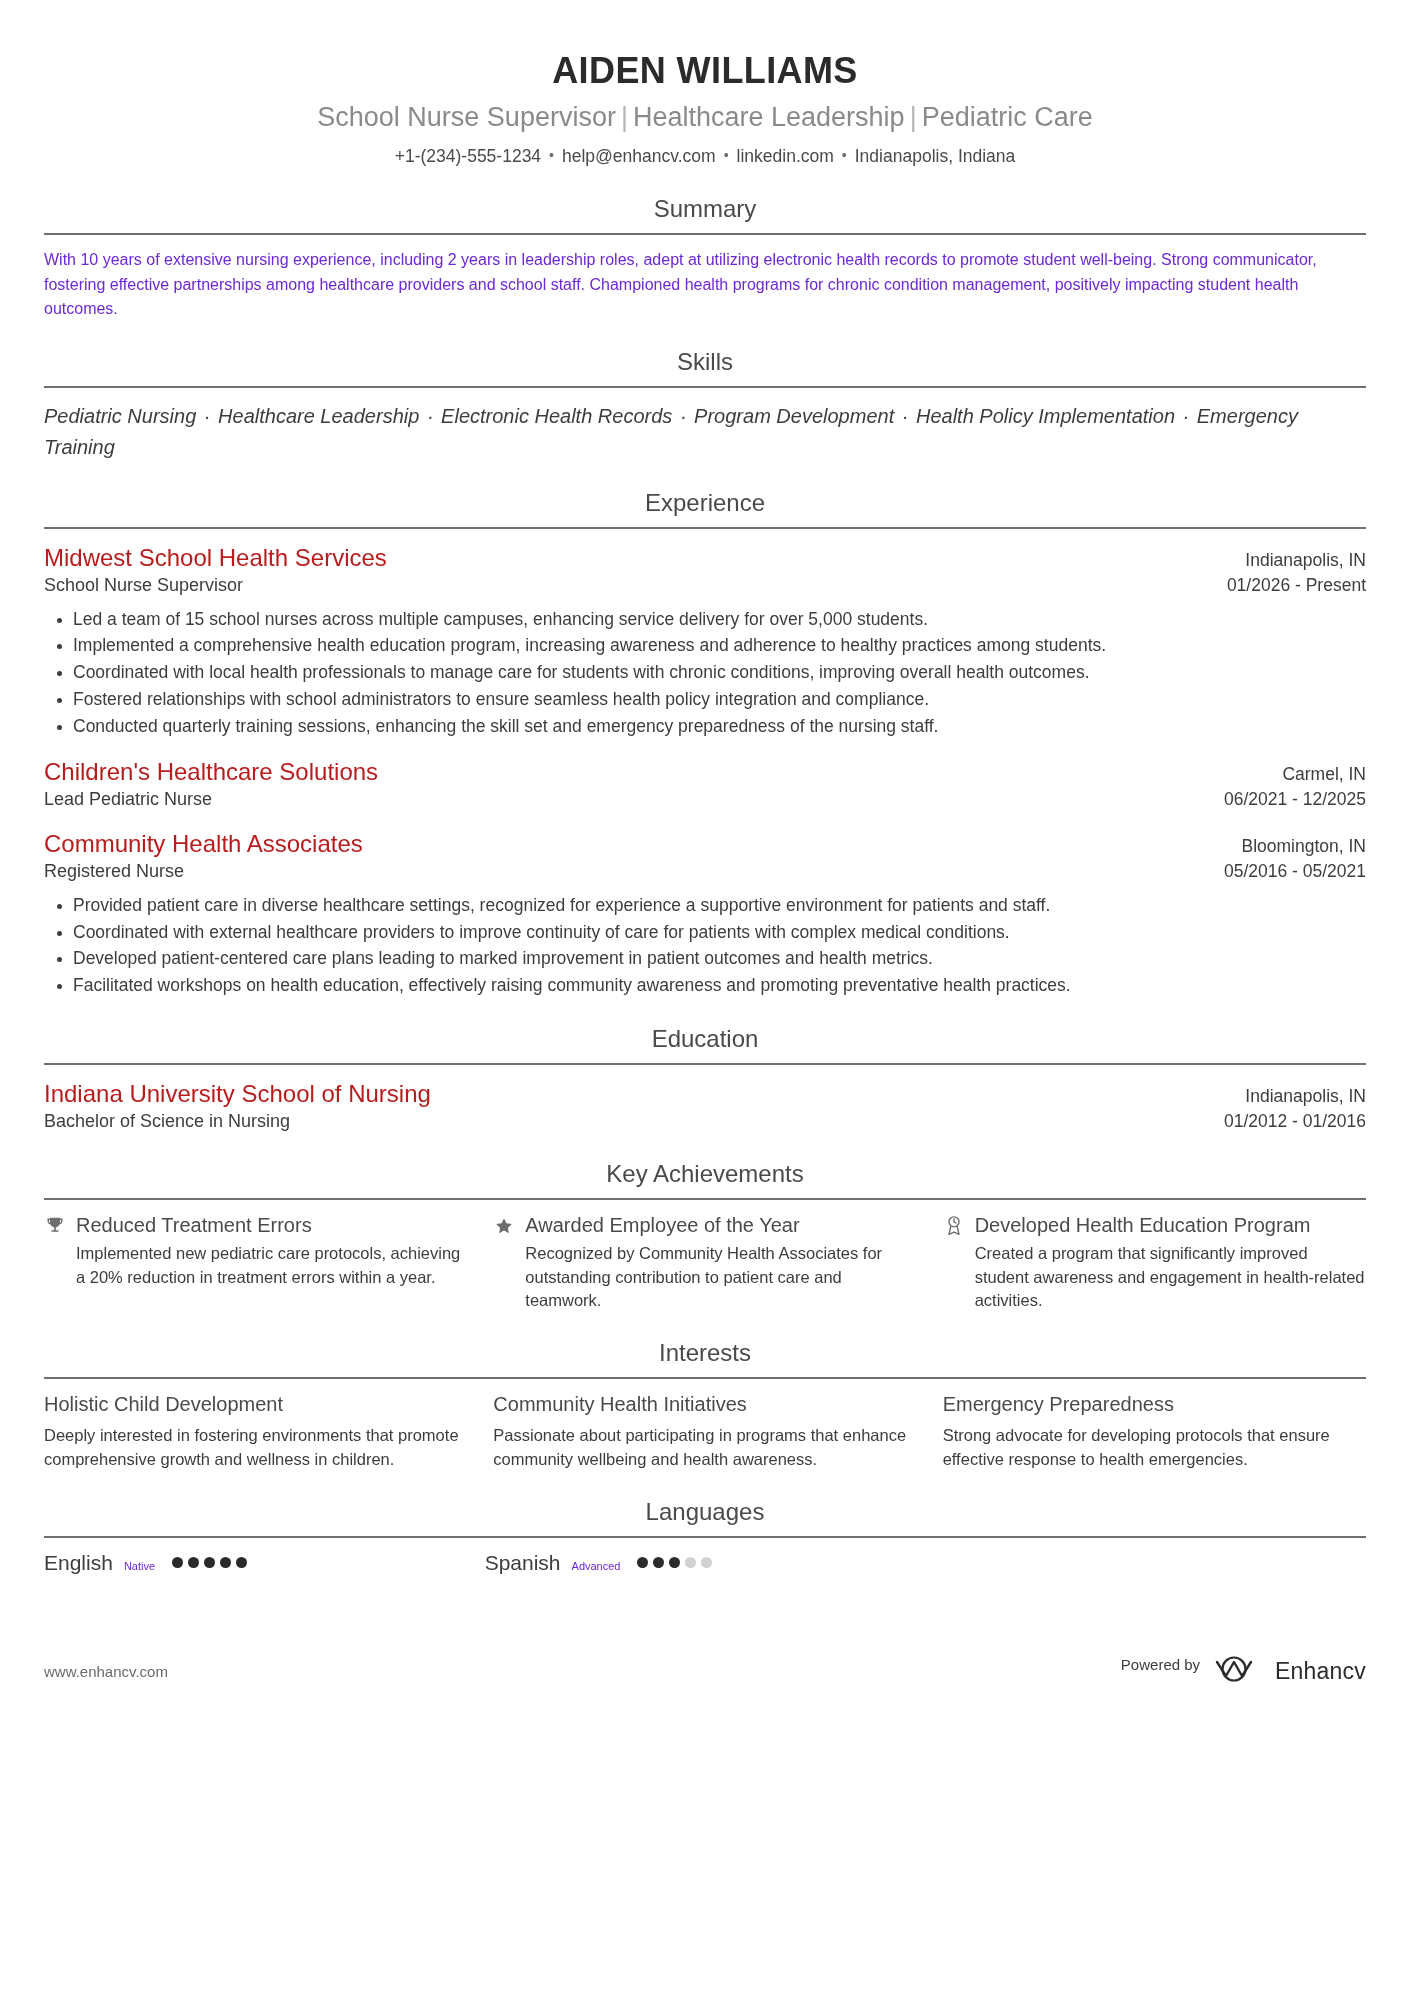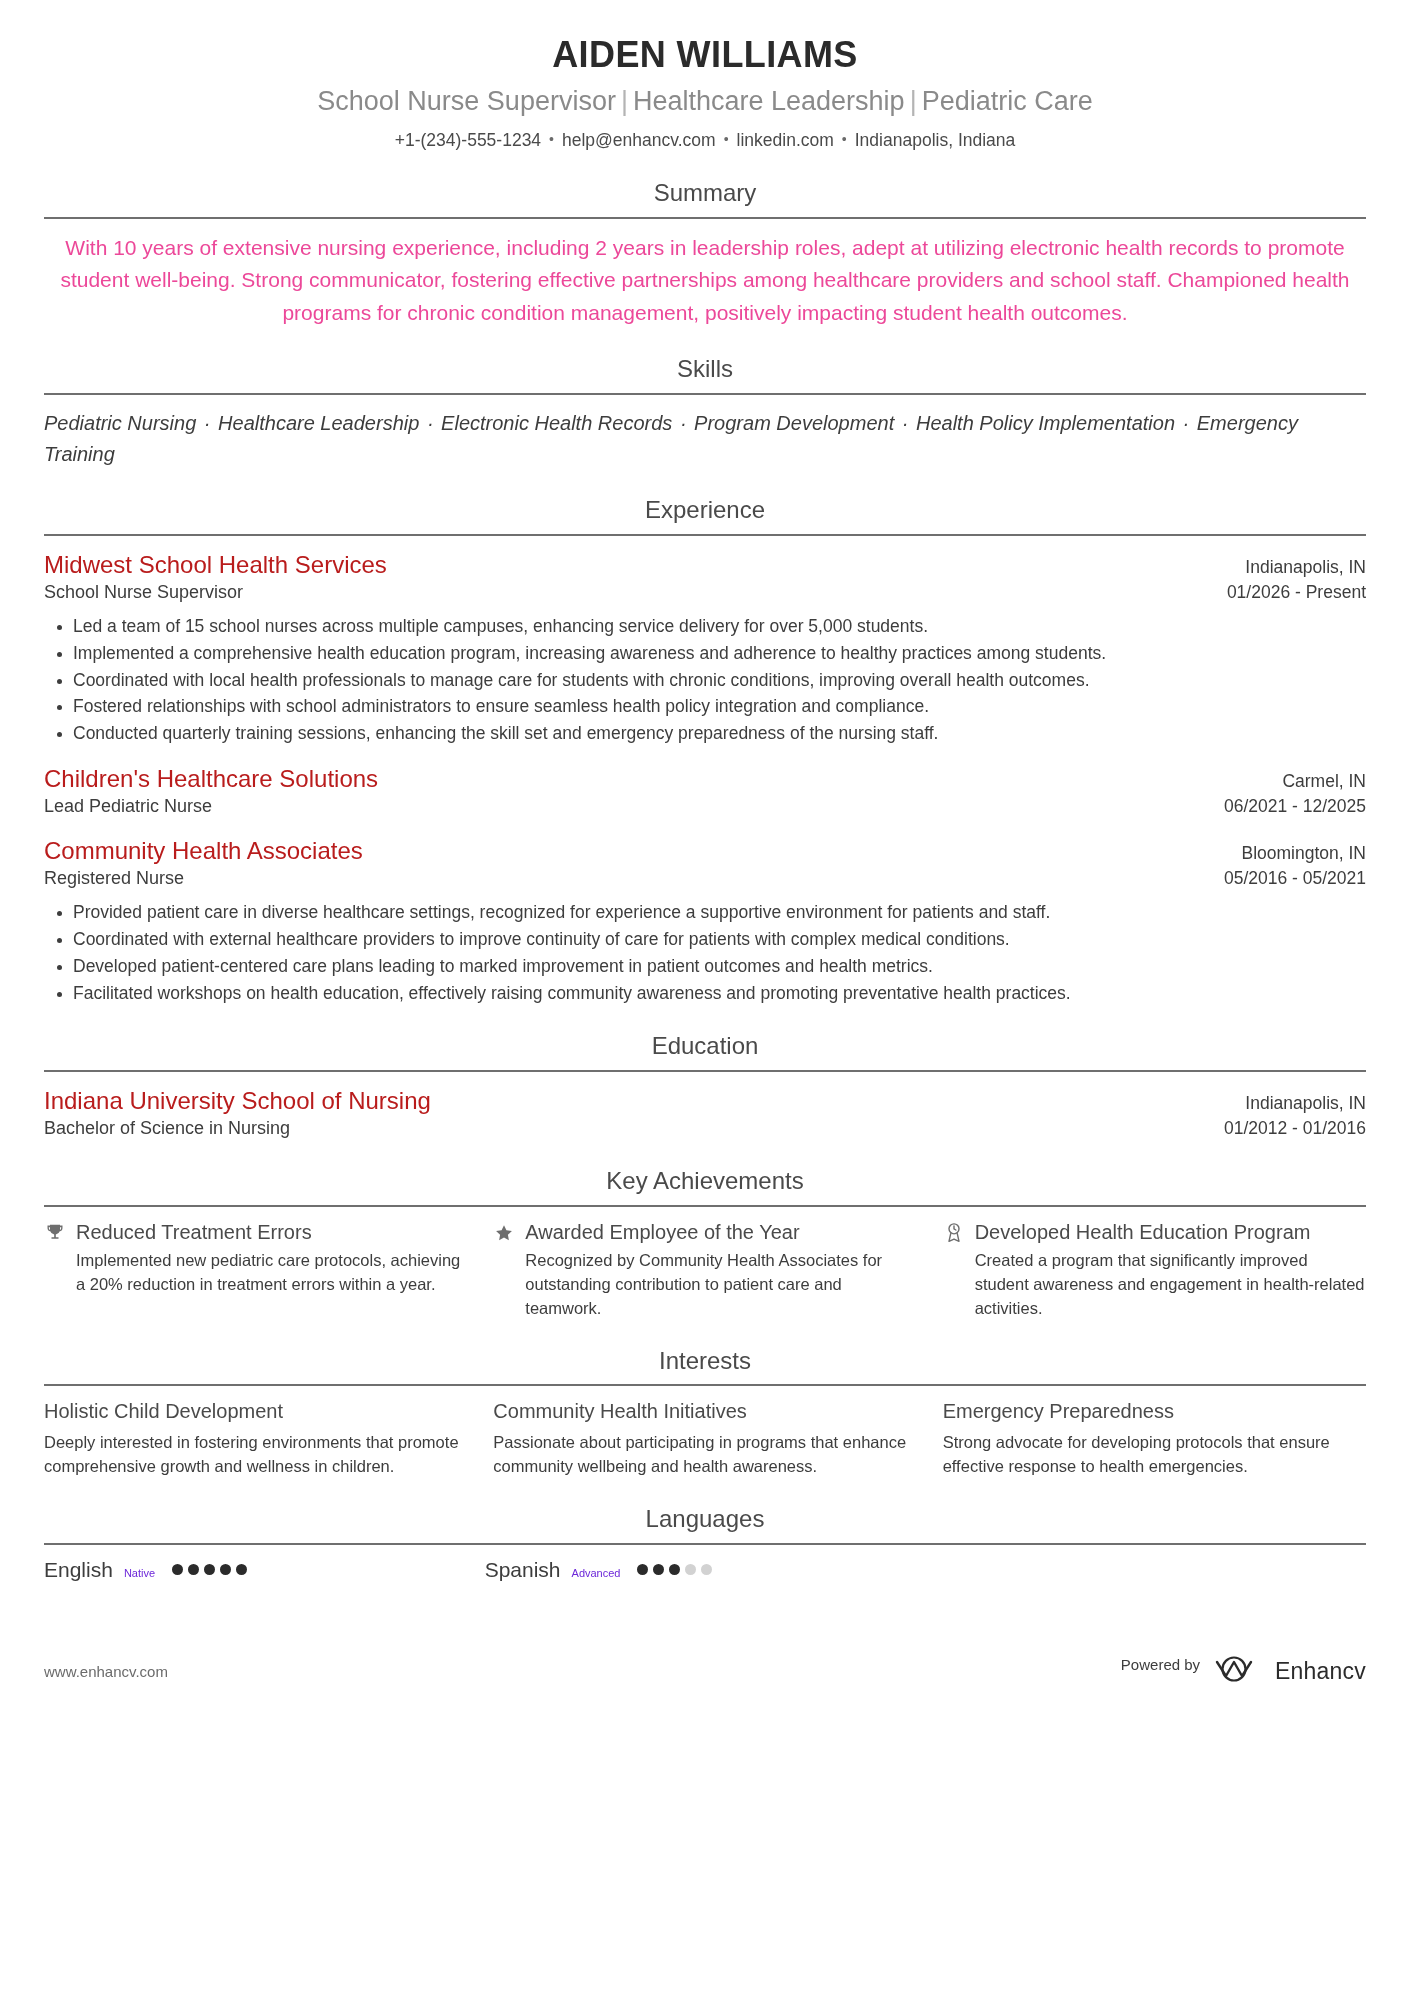--- a/index.html
+++ b/index.html
@@ -9,21 +9,21 @@
     height: 1995px;
     background: #ffffff;
     font-family: "Liberation Sans", sans-serif;
     color: #3d3d3d;
     -webkit-font-smoothing: antialiased;
   }
 
   .page {
     width: 1410px;
     height: 1728px;
-    padding: 24px 44px 0 44px;
+    padding: 40px 44px 0 44px;
     position: relative;
   }
 
   
   .header { text-align: center; padding-top: 8px; }
 
   .name {
     font-size: 36px;
     font-weight: 700;
     letter-spacing: 0.4px;
@@ -73,24 +73,23 @@
   .rule {
     height: 2px;
     background: #6f6f6f;
     width: 100%;
   }
 
   .section-body { padding-top: 13px; }
 
   
   .summary-text {
-    font-size: 21px;
+    font-size: 16px;
     line-height: 1.55;
-    color: #ec4899;
-    text-align: center;
+    color: #6d28d9;
   }
 
   
   .skills-text {
     font-size: 20px;
     line-height: 1.55;
     color: #3d3d3d;
     font-style: italic;
   }
   .skills-text .mid { padding: 0 2px; color: #3d3d3d; }

